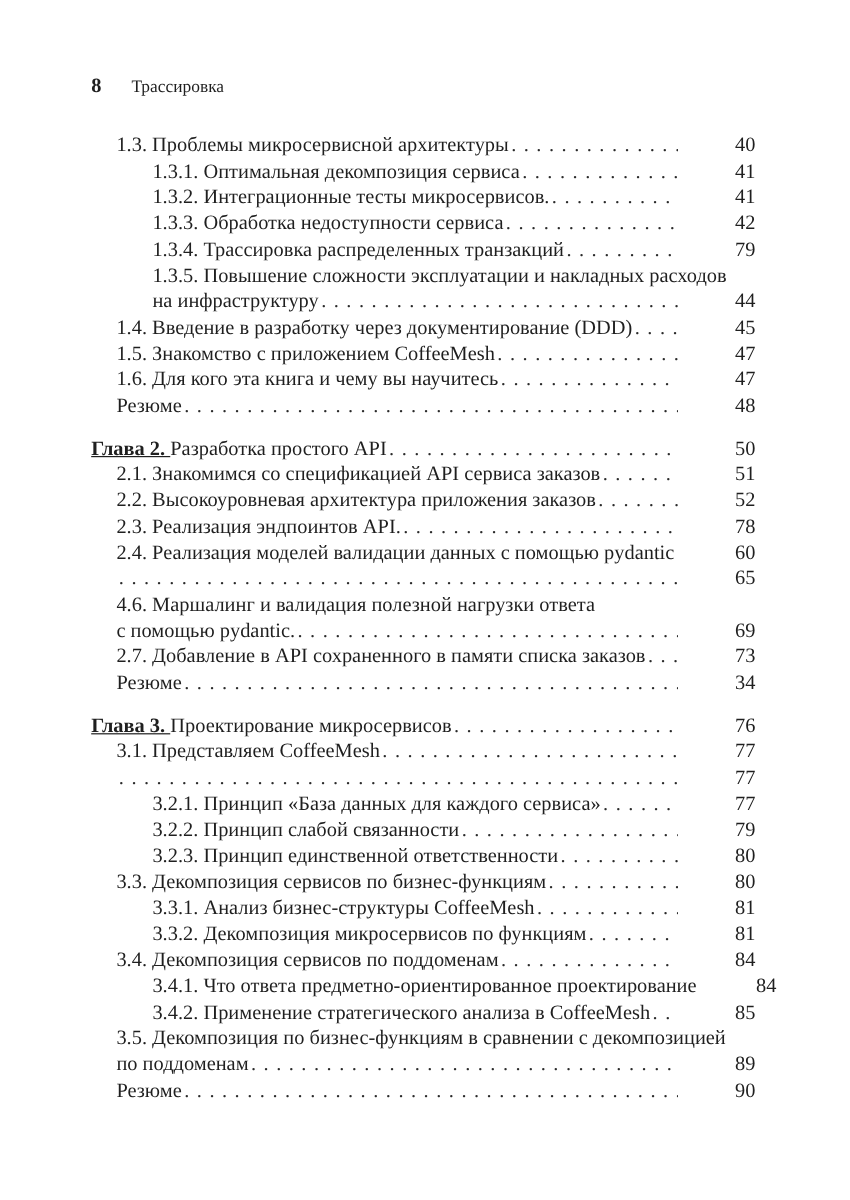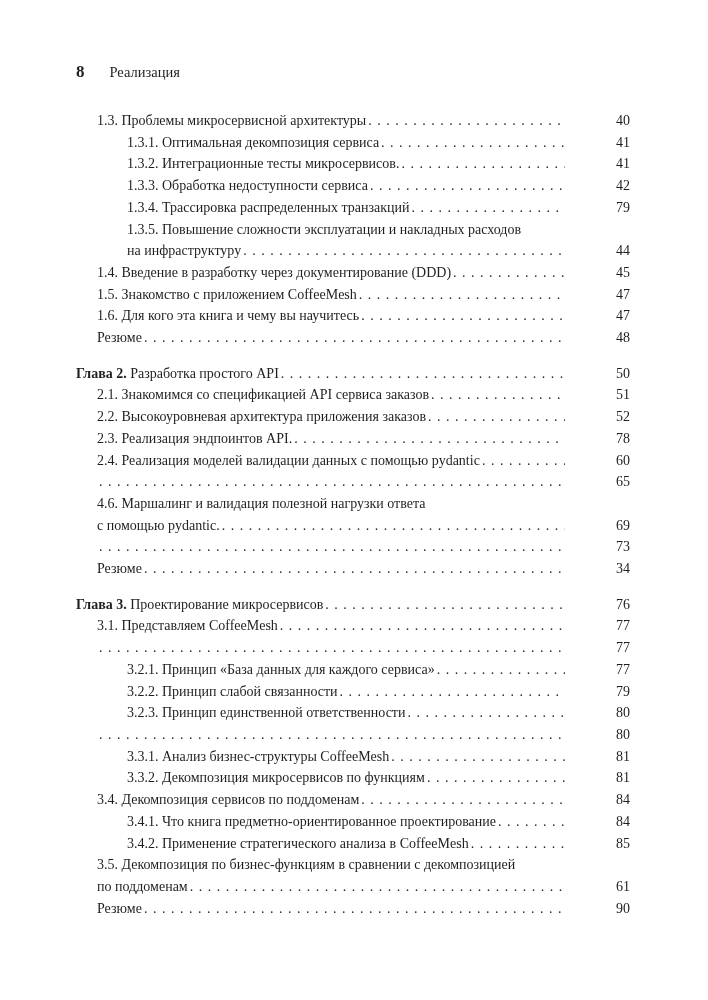--- a/index.html
+++ b/index.html
@@ -28,63 +28,63 @@
   }
   .page-num {
     font-weight: bold;
     font-size: 17px;
     margin-right: 25px;
   }
   .header-title {
     font-size: 14.5px;
   }
   .toc {
-    font-size: 14px;
+    font-size: 17px;
   }
   .entry {
     line-height: 21.7px;
   }
   .entry.gap {
     margin-top: 14px;
   }
   .lvl0 { padding-left: 0; }
   .lvl1 { padding-left: 21px; }
   .lvl2 { padding-left: 51px; }
   .line {
     display: flex;
     align-items: baseline;
   }
   .title {
     white-space: nowrap;
     flex: 0 0 auto;
   }
-  .title b { font-weight: bold; }
+  .title b { font-weight: bold; text-decoration: underline; }
   .dots {
     flex: 1 1 auto;
     overflow: hidden;
     white-space: nowrap;
     letter-spacing: 1px;
     margin-left: 2px;
     margin-right: 5px;
     color: #2a2a2a;
   }
   .pg {
     flex: 0 0 auto;
-    text-align: right;
+    text-align: center;
     min-width: 18px;
     margin-left: 42px;
   }
 </style>
 </head>
 <body>
 
 <div class="page">
   <header class="page-header">
     <span class="page-num">8</span>
-    <span class="header-title">Реализация</span>
+    <span class="header-title">Трассировка</span>
   </header>
   <div class="toc" id="toc">
       <div class="entry lvl1">
         <div class="line">
           <span class="title">1.3. Проблемы микросервисной архитектуры</span>
           <span class="dots"> . . . . . . . . . . . . . . . . . . . . . . . . . . . . . . . . . . . . . . . . . . . . . . . . . . . . . . . . . . . . . . . . . . . . . . . . . . . . . . . . . . . . . . . . . .</span>
           <span class="pg">40</span>
         </div>
       </div>
       <div class="entry lvl2">
@@ -199,20 +199,21 @@
           <span class="title">4.6. Маршалинг и валидация полезной нагрузки ответа</span>
         </div>
         <div class="line">
           <span class="title">с помощью pydantic.</span>
           <span class="dots"> . . . . . . . . . . . . . . . . . . . . . . . . . . . . . . . . . . . . . . . . . . . . . . . . . . . . . . . . . . . . . . . . . . . . . . . . . . . . . . . . . . . . . . . . . .</span>
           <span class="pg">69</span>
         </div>
       </div>
       <div class="entry lvl1">
         <div class="line">
+          <span class="title">2.7. Добавление в API сохраненного в памяти списка заказов</span>
           <span class="dots"> . . . . . . . . . . . . . . . . . . . . . . . . . . . . . . . . . . . . . . . . . . . . . . . . . . . . . . . . . . . . . . . . . . . . . . . . . . . . . . . . . . . . . . . . . .</span>
           <span class="pg">73</span>
         </div>
       </div>
       <div class="entry lvl1">
         <div class="line">
           <span class="title">Резюме</span>
           <span class="dots"> . . . . . . . . . . . . . . . . . . . . . . . . . . . . . . . . . . . . . . . . . . . . . . . . . . . . . . . . . . . . . . . . . . . . . . . . . . . . . . . . . . . . . . . . . .</span>
           <span class="pg">34</span>
         </div>
@@ -253,20 +254,21 @@
       </div>
       <div class="entry lvl2">
         <div class="line">
           <span class="title">3.2.3. Принцип единственной ответственности</span>
           <span class="dots"> . . . . . . . . . . . . . . . . . . . . . . . . . . . . . . . . . . . . . . . . . . . . . . . . . . . . . . . . . . . . . . . . . . . . . . . . . . . . . . . . . . . . . . . . . .</span>
           <span class="pg">80</span>
         </div>
       </div>
       <div class="entry lvl1">
         <div class="line">
+          <span class="title">3.3. Декомпозиция сервисов по бизнес-функциям</span>
           <span class="dots"> . . . . . . . . . . . . . . . . . . . . . . . . . . . . . . . . . . . . . . . . . . . . . . . . . . . . . . . . . . . . . . . . . . . . . . . . . . . . . . . . . . . . . . . . . .</span>
           <span class="pg">80</span>
         </div>
       </div>
       <div class="entry lvl2">
         <div class="line">
           <span class="title">3.3.1. Анализ бизнес-структуры CoffeeMesh</span>
           <span class="dots"> . . . . . . . . . . . . . . . . . . . . . . . . . . . . . . . . . . . . . . . . . . . . . . . . . . . . . . . . . . . . . . . . . . . . . . . . . . . . . . . . . . . . . . . . . .</span>
           <span class="pg">81</span>
         </div>
@@ -280,40 +282,40 @@
       </div>
       <div class="entry lvl1">
         <div class="line">
           <span class="title">3.4. Декомпозиция сервисов по поддоменам</span>
           <span class="dots"> . . . . . . . . . . . . . . . . . . . . . . . . . . . . . . . . . . . . . . . . . . . . . . . . . . . . . . . . . . . . . . . . . . . . . . . . . . . . . . . . . . . . . . . . . .</span>
           <span class="pg">84</span>
         </div>
       </div>
       <div class="entry lvl2">
         <div class="line">
-          <span class="title">3.4.1. Что книга предметно-ориентированное проектирование</span>
+          <span class="title">3.4.1. Что ответа предметно-ориентированное проектирование</span>
           <span class="dots"> . . . . . . . . . . . . . . . . . . . . . . . . . . . . . . . . . . . . . . . . . . . . . . . . . . . . . . . . . . . . . . . . . . . . . . . . . . . . . . . . . . . . . . . . . .</span>
           <span class="pg">84</span>
         </div>
       </div>
       <div class="entry lvl2">
         <div class="line">
           <span class="title">3.4.2. Применение стратегического анализа в CoffeeMesh</span>
           <span class="dots"> . . . . . . . . . . . . . . . . . . . . . . . . . . . . . . . . . . . . . . . . . . . . . . . . . . . . . . . . . . . . . . . . . . . . . . . . . . . . . . . . . . . . . . . . . .</span>
           <span class="pg">85</span>
         </div>
       </div>
       <div class="entry lvl1">
         <div class="line">
           <span class="title">3.5. Декомпозиция по бизнес-функциям в сравнении с декомпозицией</span>
         </div>
         <div class="line">
           <span class="title">по поддоменам</span>
           <span class="dots"> . . . . . . . . . . . . . . . . . . . . . . . . . . . . . . . . . . . . . . . . . . . . . . . . . . . . . . . . . . . . . . . . . . . . . . . . . . . . . . . . . . . . . . . . . .</span>
-          <span class="pg">61</span>
+          <span class="pg">89</span>
         </div>
       </div>
       <div class="entry lvl1">
         <div class="line">
           <span class="title">Резюме</span>
           <span class="dots"> . . . . . . . . . . . . . . . . . . . . . . . . . . . . . . . . . . . . . . . . . . . . . . . . . . . . . . . . . . . . . . . . . . . . . . . . . . . . . . . . . . . . . . . . . .</span>
           <span class="pg">90</span>
         </div>
       </div>
     </div>

